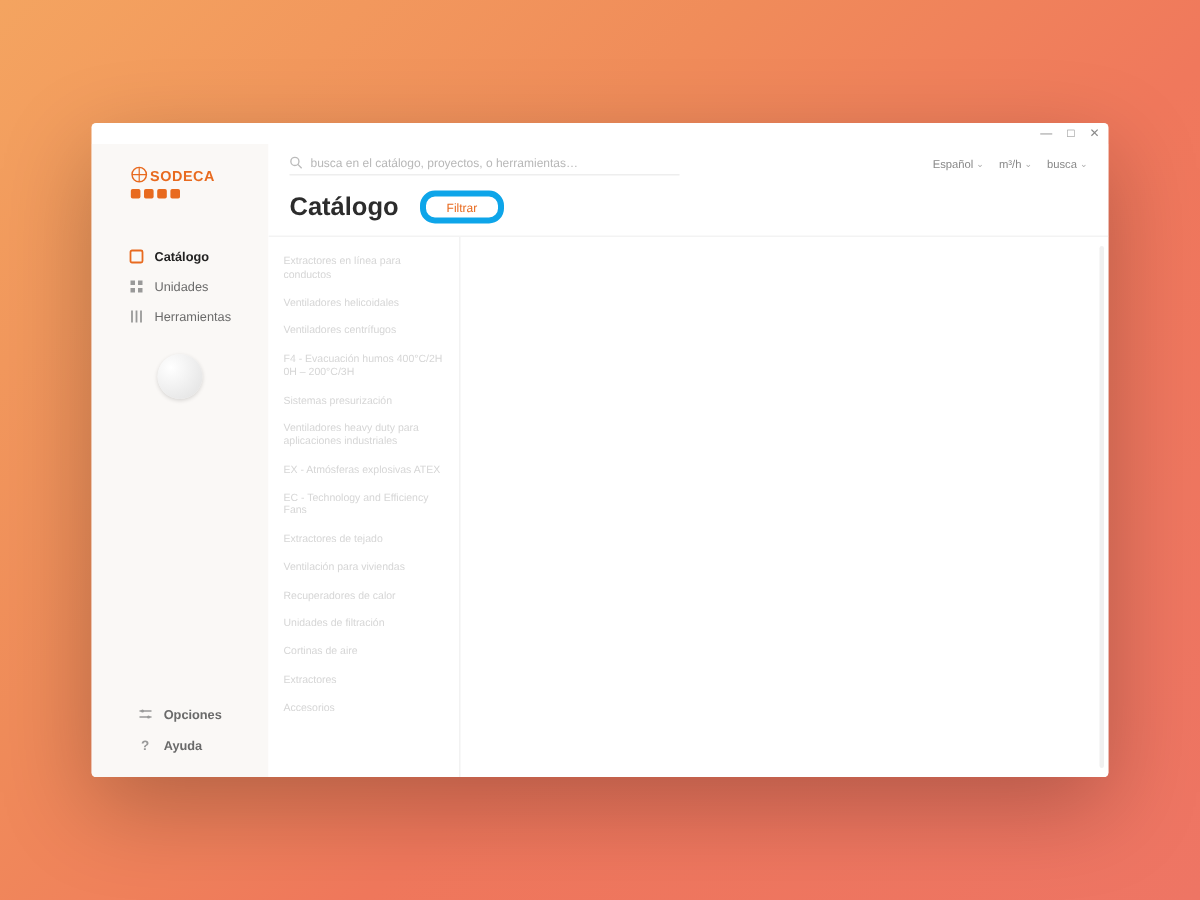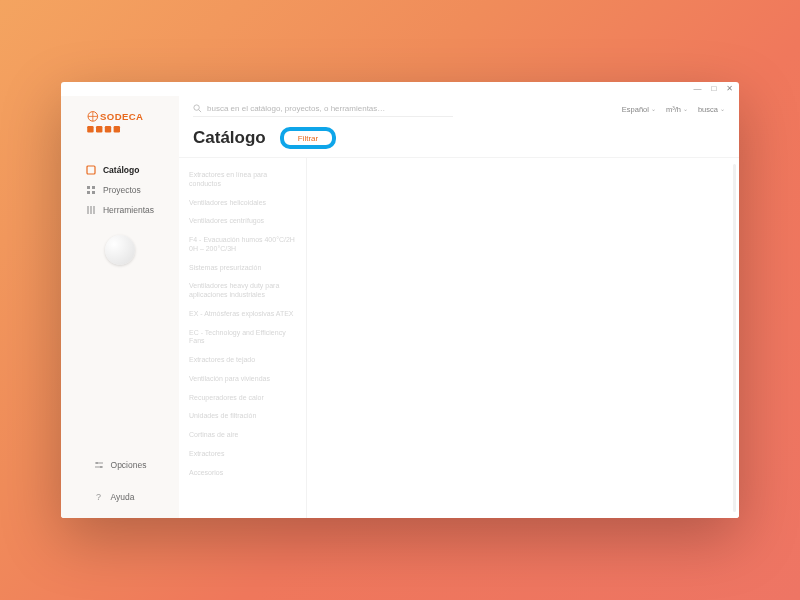--- a/index.html
+++ b/index.html
@@ -22,21 +22,21 @@
 .logo { padding: 4px 12px 14px; }
 .logo-img { width: 72px; }
 .logo-text { fill: #e86a1f; font-weight: 700; font-size: 12px; letter-spacing: 0.5px; font-family: Arial; }
 .nav { display: flex; flex-direction: column; gap: 2px; margin-top: 6px; }
 .nav-item { display: flex; align-items: center; gap: 7px; padding: 4px 12px; font-size: 8.5px; color: #6a6a6a; cursor: pointer; }
 .nav-item.active { color: #222; font-weight: 600; }
 .nav-item .icon { width: 10px; height: 10px; display:flex; align-items:center; justify-content:center; }
 .nav-item.active .icon svg { color:#e86a1f; }
 .avatar { width: 30px; height: 30px; border-radius: 50%; background: radial-gradient(circle at 30% 30%, #fff, #e0e0e0); margin: 16px auto 0; box-shadow: 0 1px 3px rgba(0,0,0,0.15); }
 .spacer { flex:1; }
-.footer-nav { display:flex; flex-direction:column; gap:14px; padding-bottom:4px; }
+.footer-nav { display:flex; flex-direction:column; gap:3px; padding-bottom:4px;font-weight:bold; }
 
 .main { flex:1; display:flex; flex-direction:column; background:#fff; overflow:hidden; }
 .topbar { display:flex; align-items:center; padding: 6px 14px 0; gap:12px; }
 .search-wrap { flex:1; display:flex; align-items:center; gap:5px; border-bottom:1px solid #eee; padding:2px 0 3px; max-width:260px; }
 .search-wrap input { border:none; outline:none; font-size:8px; color:#555; flex:1; background:transparent; }
 .search-wrap input::placeholder { color:#b8b8b8; }
 .top-right { margin-left:auto; display:flex; gap:10px; align-items:center; }
 .dd { font-size:7.5px; color:#888; cursor:pointer; display:flex; gap:2px; }
 .chev { font-size:6px; color:#aaa; }
 
@@ -86,21 +86,21 @@
         </div>
         <div class="nav-item">
           <span class="icon">
               <svg width="10" height="10" viewBox="0 0 10 10">
                 <rect x="1" y="1" width="3" height="3" fill="#999"></rect>
                 <rect x="6" y="1" width="3" height="3" fill="#999"></rect>
                 <rect x="1" y="6" width="3" height="3" fill="#999"></rect>
                 <rect x="6" y="6" width="3" height="3" fill="#999"></rect>
               </svg>
             </span>
-          <span>Proyectos</span>
+          <span>Unidades</span>
         </div>
         <div class="nav-item">
           <span class="icon">
               <svg width="10" height="10" viewBox="0 0 10 10">
                 <path d="M2 1 L2 9 M5 1 L5 9 M8 1 L8 9" stroke="#999" stroke-width="1.2"></path>
               </svg>
             </span>
           <span>Herramientas</span>
         </div>
       </nav>

